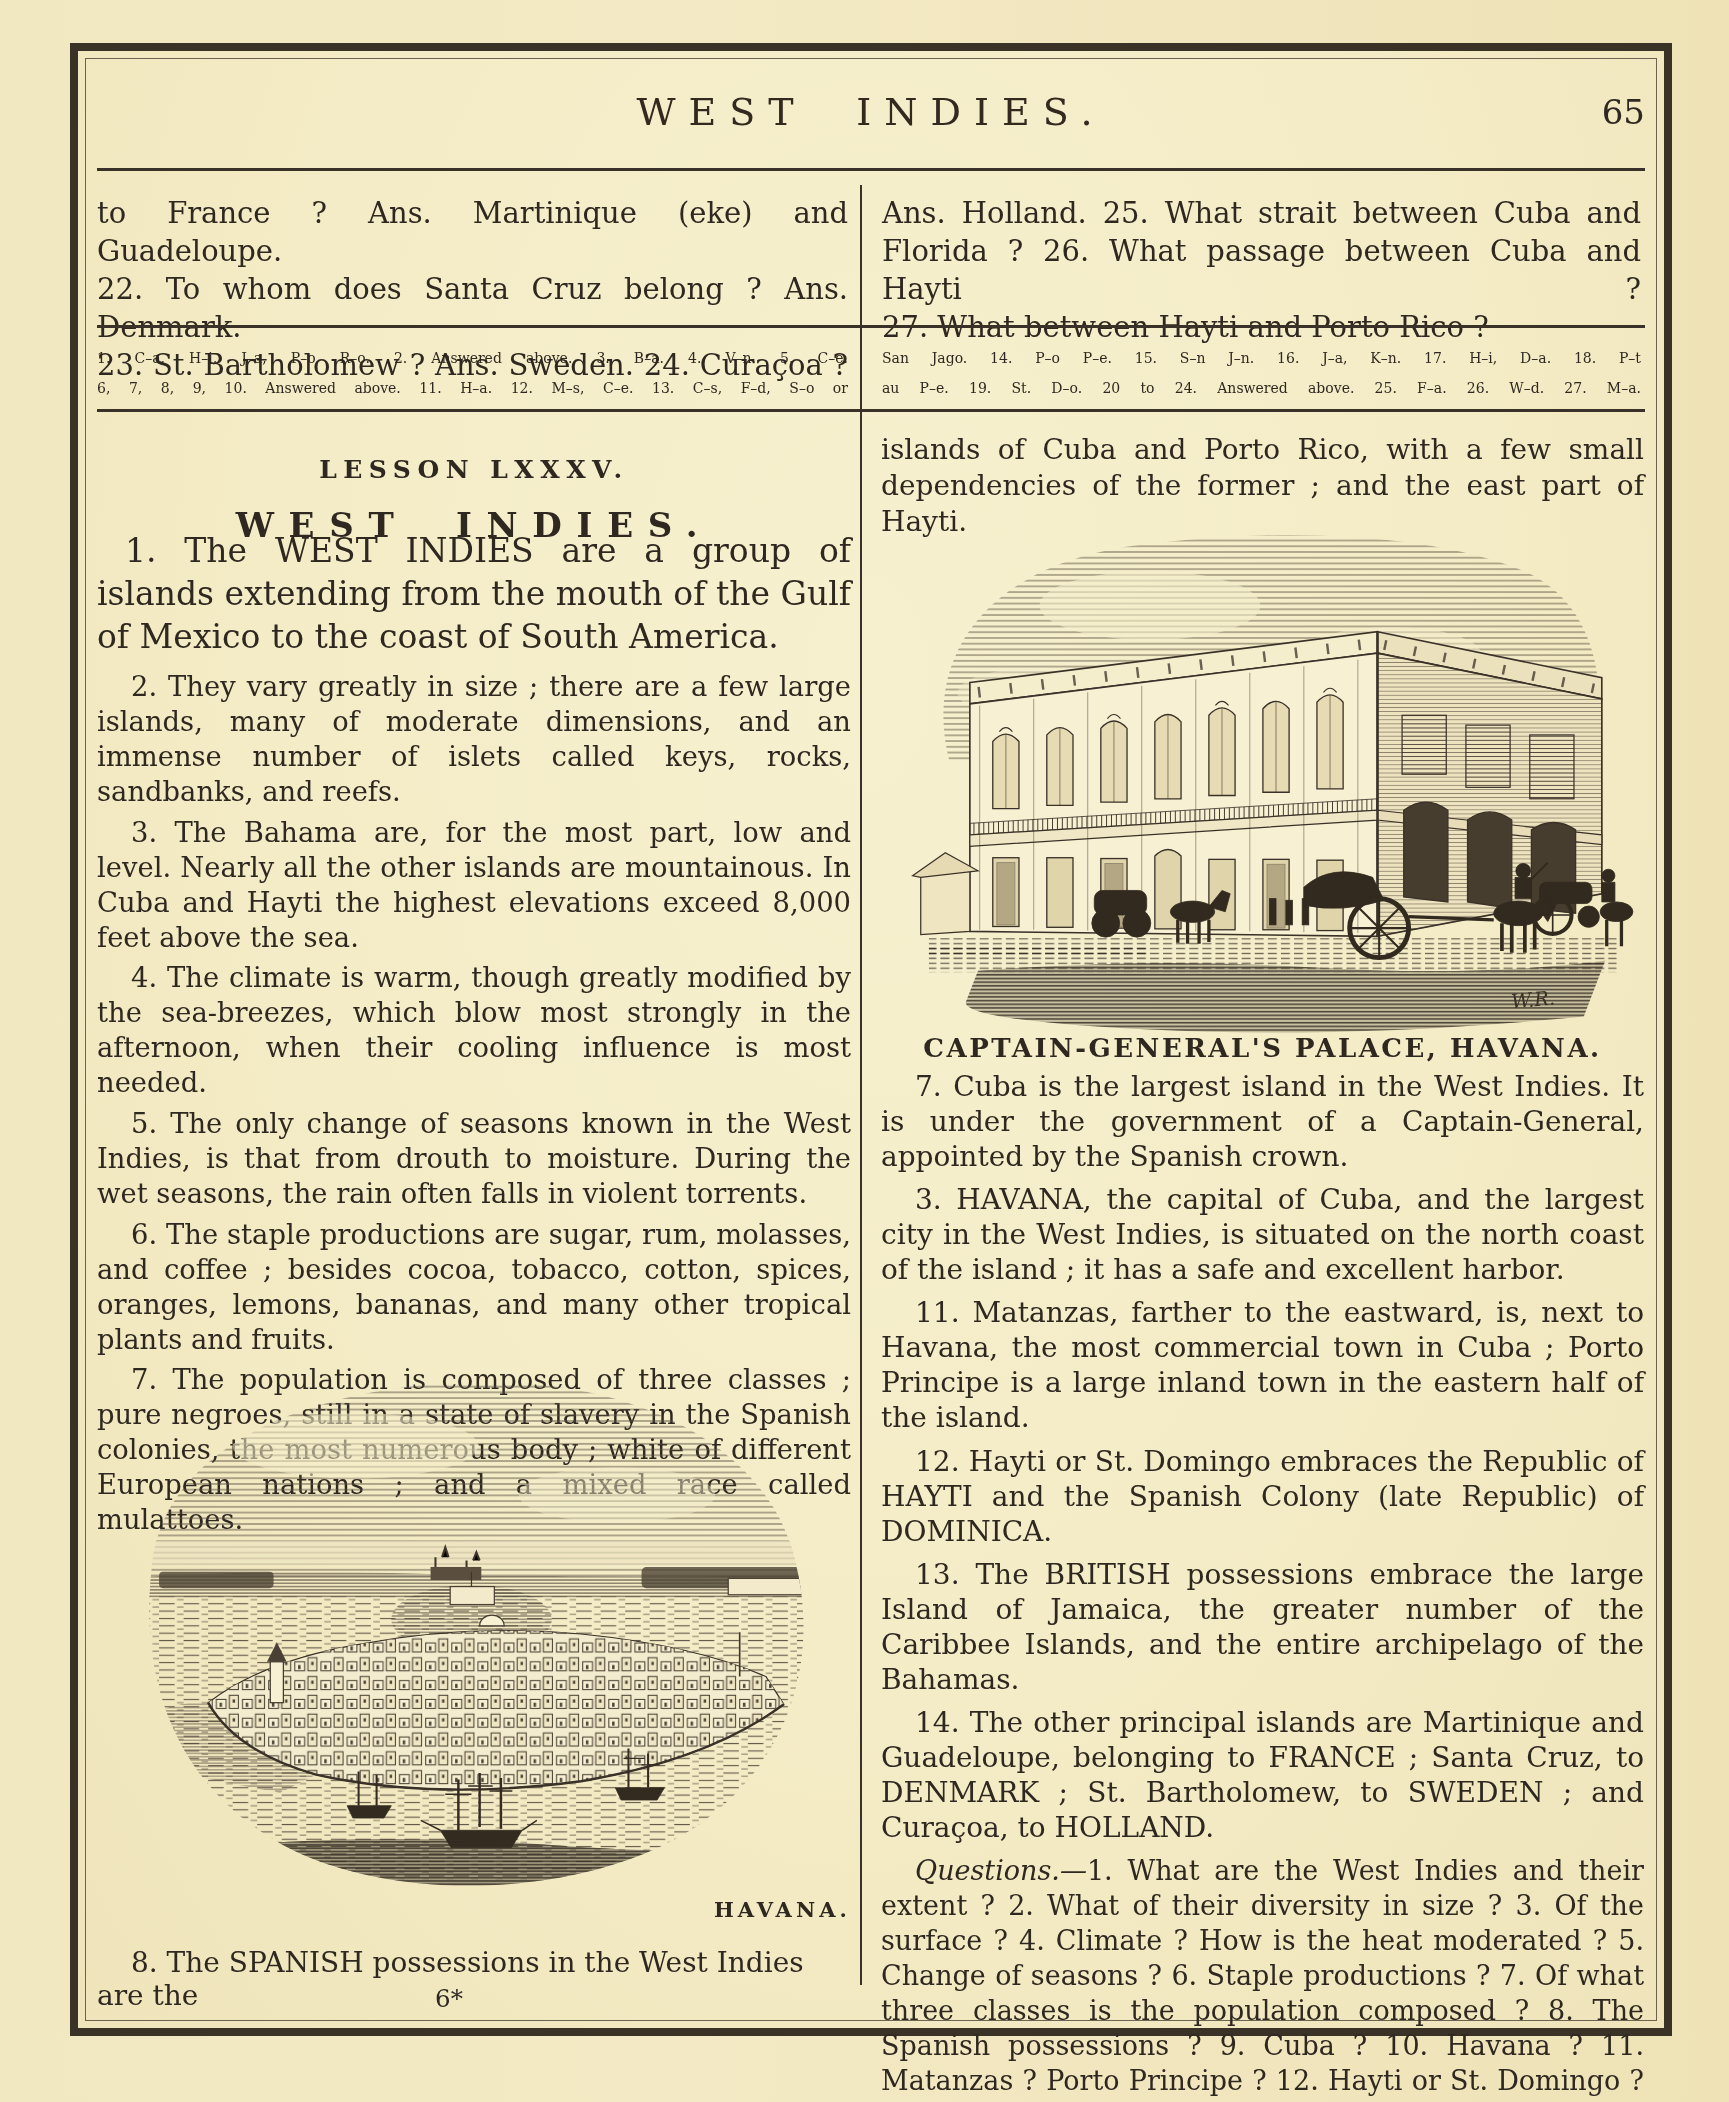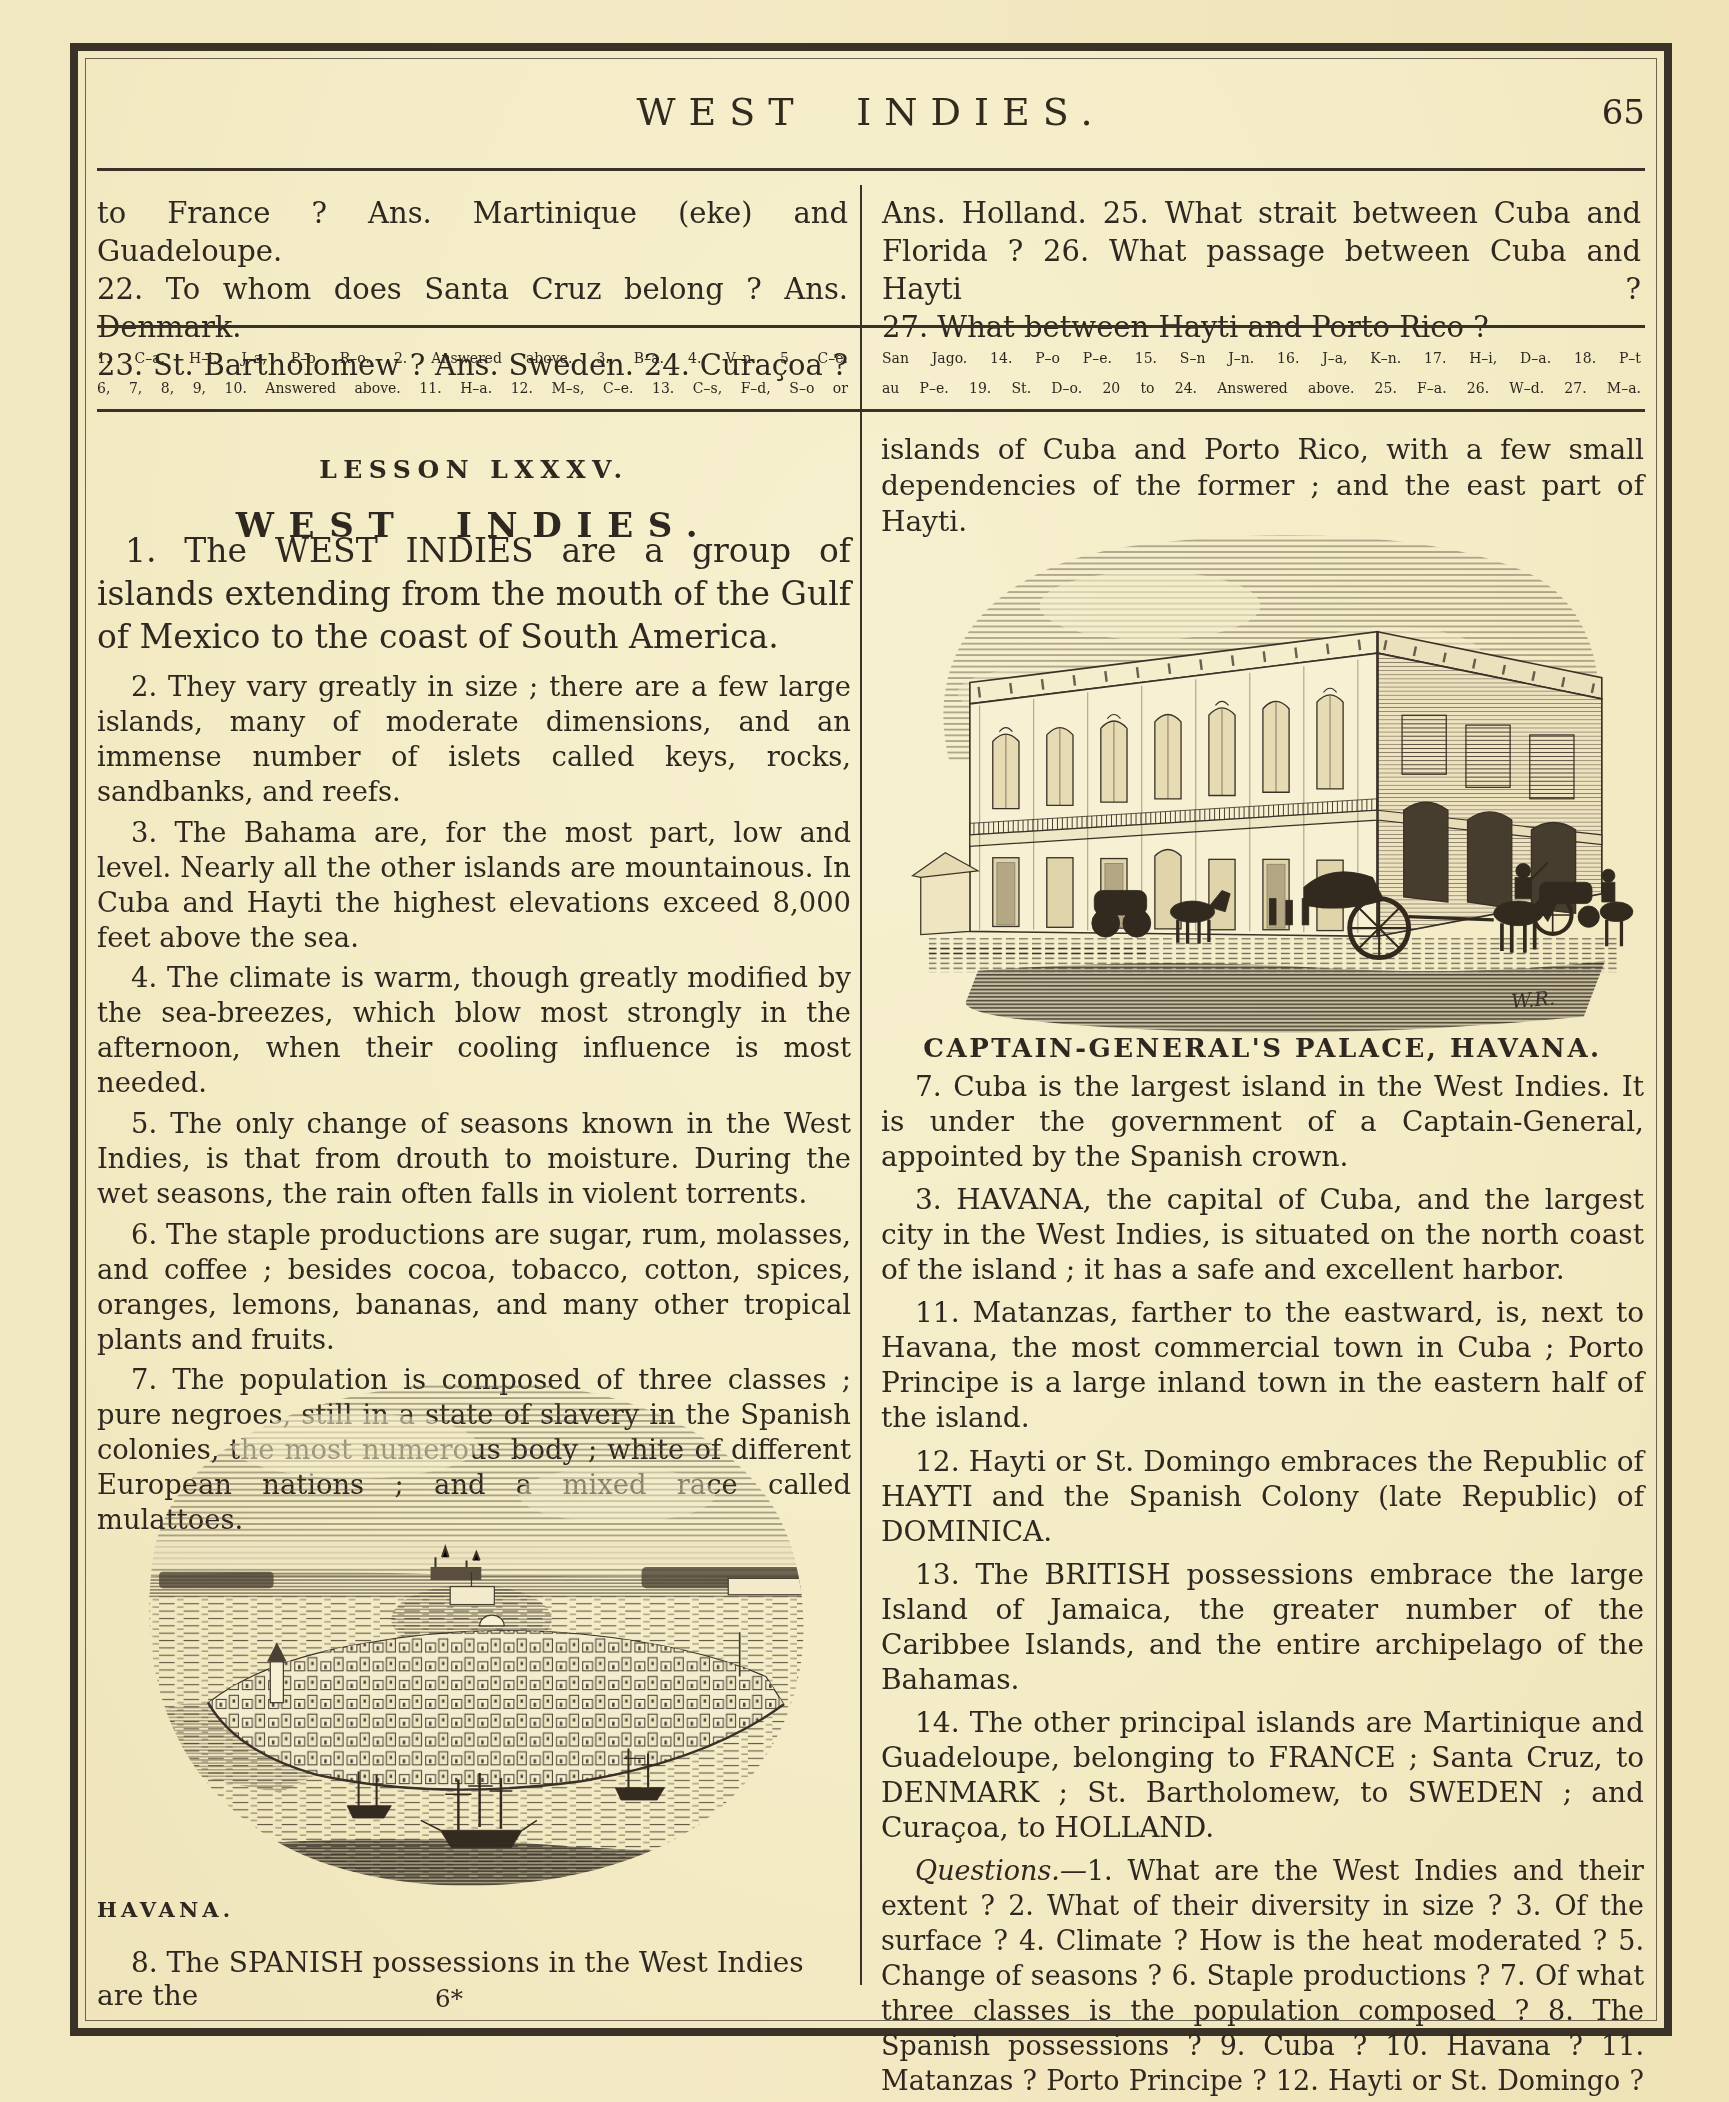--- a/index.html
+++ b/index.html
@@ -44,21 +44,21 @@
     text-align:justify;text-indent:28px;}
   .col-body{text-align:justify;}
   .body-para{font-size:28px;line-height:35px;text-indent:34px;text-align:justify;}
   .col-left-body{left:97px;top:669px;width:754px;}
   .col-left-body .body-para{margin-bottom:5.7px;font-size:27.4px;}
   .col-right-body{left:881px;top:1069px;width:763px;}
   .col-right-body .body-para{margin-bottom:8.2px;}
   .intro{left:881px;top:432px;width:763px;font-size:28px;line-height:36px;text-align:justify;}
   .caption{left:881px;top:1033px;width:763px;text-align:center;
     font-size:26px;font-weight:bold;letter-spacing:2.5px;}
-  .caption-havana{left:97px;top:1899px;width:754px;text-align:left;
+  .caption-havana{left:97px;top:1899px;width:754px;text-align:right;
     font-size:21px;font-weight:bold;letter-spacing:4.1px;top:1897px;}
   .para8{left:97px;top:1946px;width:754px;font-size:28px;text-indent:34px;}
   .sig-mark{left:97px;top:1984px;width:704px;text-align:center;font-size:24.5px;}
   .questions{font-size:27px;line-height:35px;}
   .q-label{font-style:italic;}
   .engraving{position:absolute;}
 </style>
 </head>
 <body>
 

